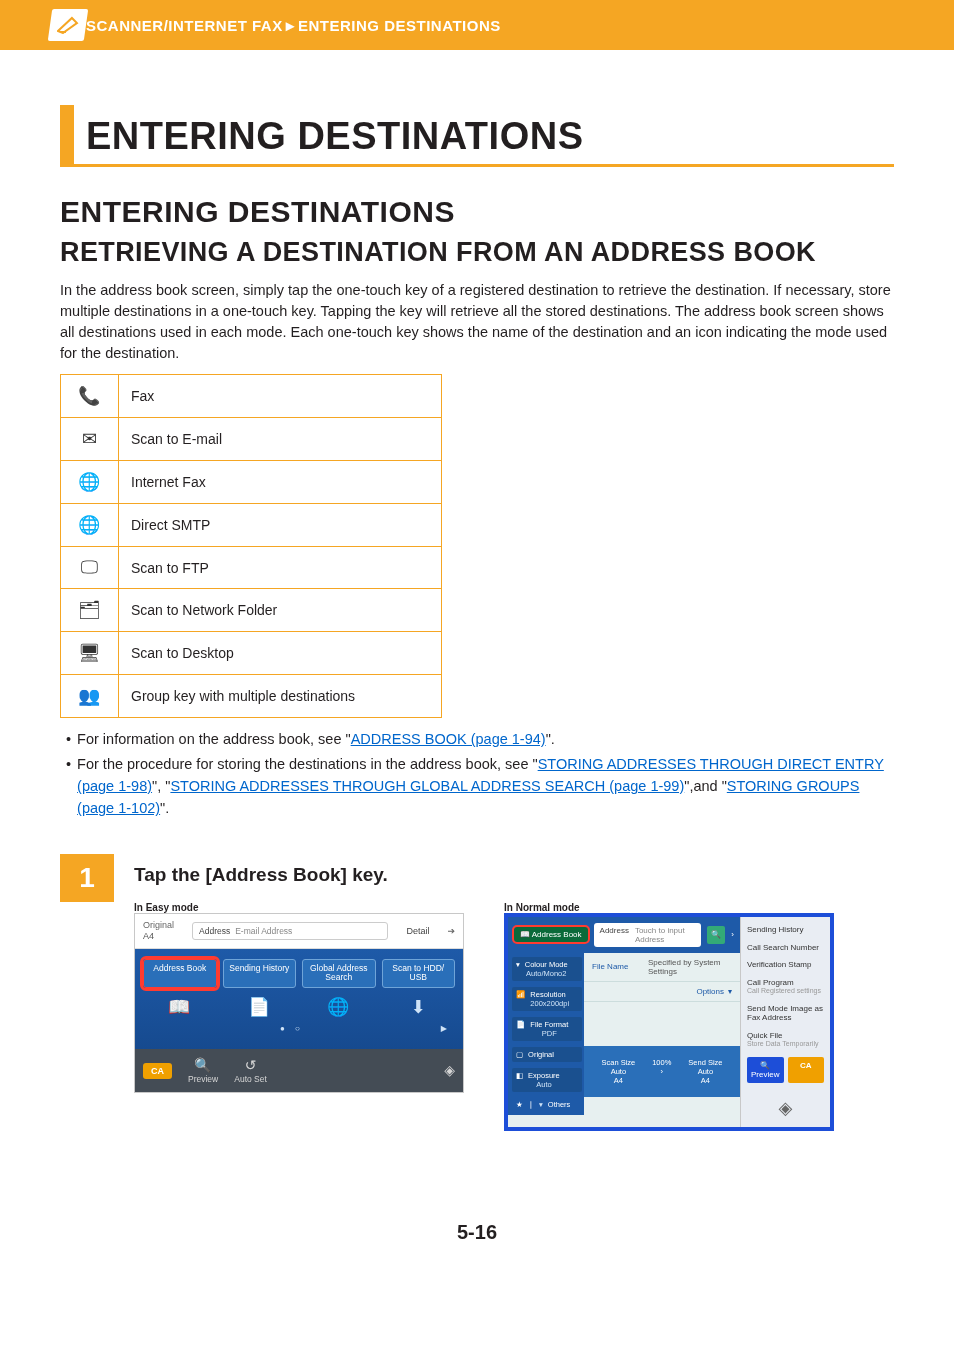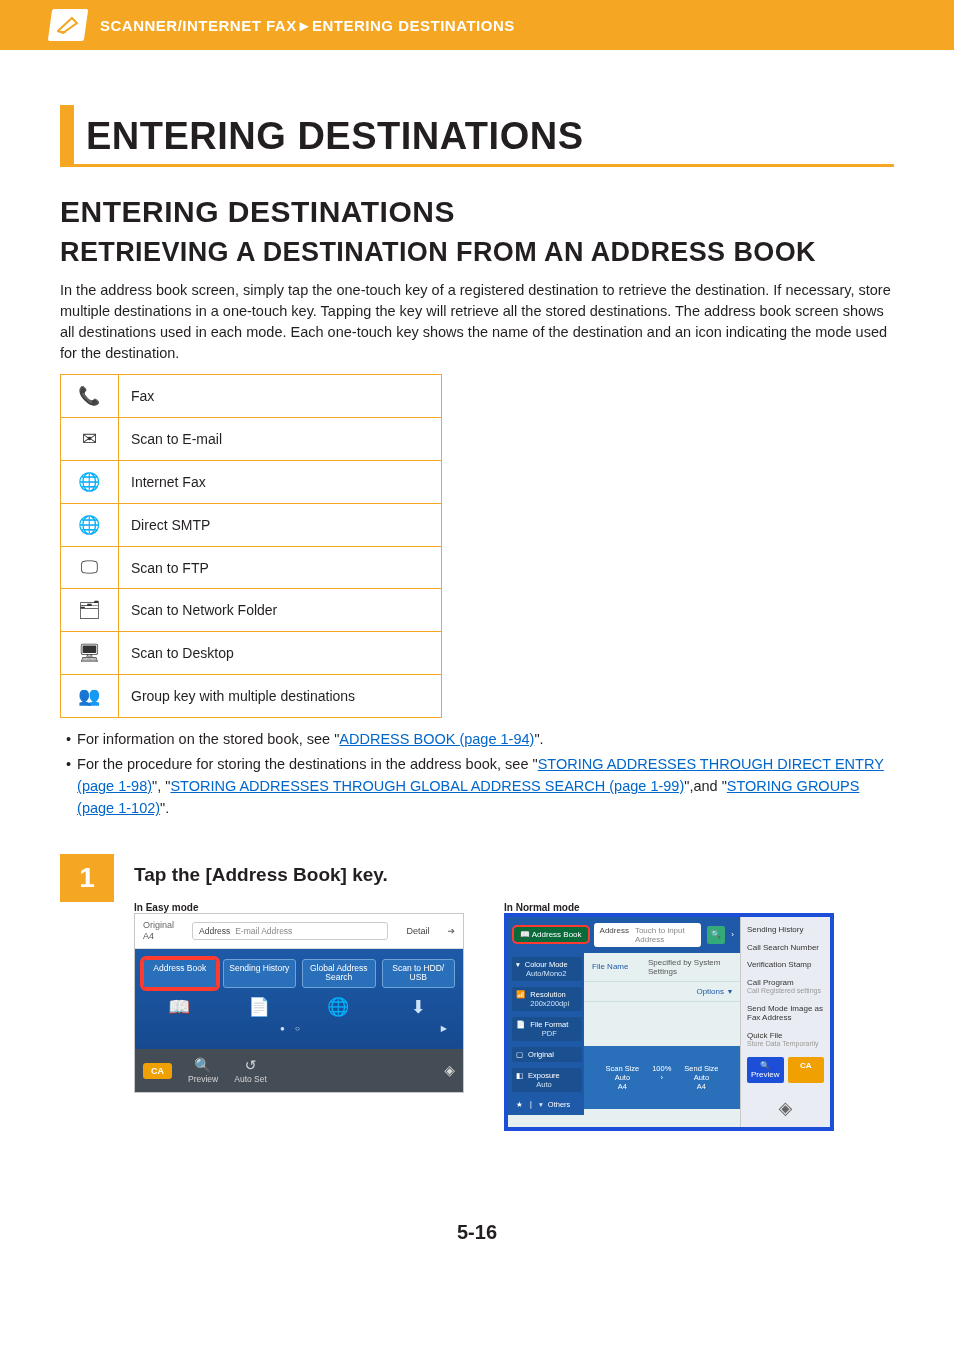--- a/index.html
+++ b/index.html
@@ -11,21 +11,20 @@
     color: #231f20;
     font-size: 14.5px;
   }
   .top-banner {
     background: #f5a623;
     color: #fff;
     display: flex;
     align-items: center;
     padding: 6px 0 6px 50px;
     height: 50px;
-    gap: 14px;
   }
   .banner-icon {
     width: 36px; height: 32px;
     background: #fff;
     border-radius: 2px;
     display: flex;
     align-items: center;
     justify-content: center;
     transform: skewX(-8deg);
   }
@@ -198,21 +197,21 @@
     width: 76px; background: #1e5aa8; color: #fff; padding: 4px 2px 4px 4px;
     display: flex; flex-direction: column; gap: 6px; font-size: 7.5px;
   }
   .nl-side .srow {
     background: #1a508f; border-radius: 2px; padding: 3px 4px;
     display: flex; gap: 5px; align-items: flex-start;
   }
   .nl-side .srow.star { background: none; padding: 2px 4px; }
   .nl-side .sval { color: #cfe3f7; text-align: center; }
   .nl-scan {
-    background: #2a6fb9; margin-top: 4px; padding: 18px;
+    background: #2a6fb9; margin-top: 4px; padding: 12px;
     display: flex; gap: 6px; justify-content: space-around;
     font-size: 7.5px; color: #fff;
   }
   .nl-scan .cell { text-align: center; line-height: 1.2; }
   .normal-right {
     width: 90px;
     background: #e9edf3;
     border-left: 1px solid #c8c8c8;
     padding: 8px 6px;
     display: flex; flex-direction: column; gap: 8px;
@@ -294,21 +293,21 @@
           <td class="ico">👥</td>
           <td>Group key with multiple destinations</td>
         </tr>
   </tbody>
     </table>
 
   <div class="bullets">
     <div class="bi">
       <span class="dot">•</span>
       <span>
-        <span>For information on the stored book, see "</span><a class="link" href="#">ADDRESS BOOK (page 1-94)</a><span>".</span>
+        <span>For information on the address book, see "</span><a class="link" href="#">ADDRESS BOOK (page 1-94)</a><span>".</span>
       </span>
     </div>
     <div class="bi">
       <span class="dot">•</span>
       <span>
         <span>For the procedure for storing the destinations in the address book, see "</span><a class="link" href="#">STORING ADDRESSES THROUGH DIRECT ENTRY (page 1-98)</a><span>", "</span><a class="link" href="#">STORING ADDRESSES THROUGH GLOBAL ADDRESS SEARCH (page 1-99)</a><span>",and "</span><a class="link" href="#">STORING GROUPS (page 1-102)</a><span>".</span>
       </span>
     </div>
   </div>
 

